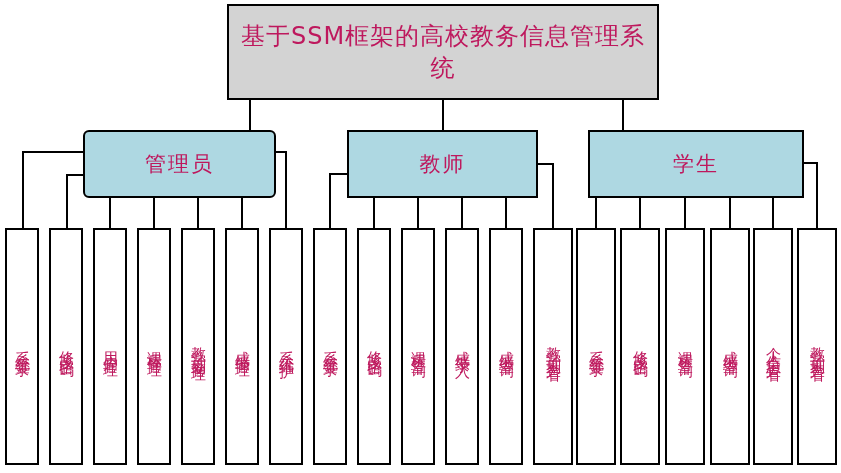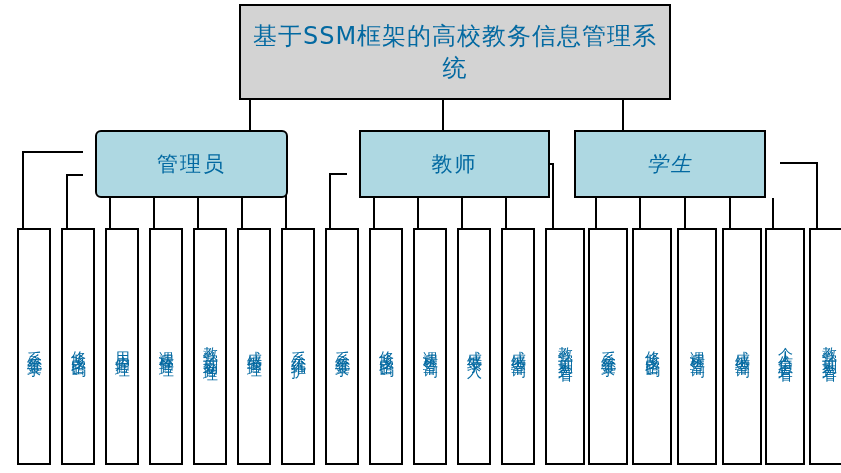--- a/index.html
+++ b/index.html
@@ -17,40 +17,39 @@
     width: 841px; height: 473px;
   }
   .node {
     position: absolute;
     box-sizing: border-box;
     border: 2px solid #000000;
     display: flex;
     align-items: center;
     justify-content: center;
     text-align: center;
-    color: #0369a1;
-    margin-left: 12px;
+    color: #be185d;
   }
   .root {
     left: 227px; top: 4px;
     width: 432px; height: 96px;
     background: #d3d3d3;
     font-size: 24px;
     letter-spacing: 1px;
   }
   .branch {
     top: 130px;
     height: 68px;
     background: #aed8e2;
     font-size: 21px;
     letter-spacing: 2px;
   }
   .branch-admin   { left: 83px;  width: 193px; border-radius: 6px; }
   .branch-teacher { left: 347px; width: 191px; }
-  .branch-student { left: 562px; width: 192px; font-style: italic; }
+  .branch-student { left: 588px; width: 216px; }
   .leaf {
     top: 228px;
     height: 237px;
     background: #ffffff;
   }
   .leaf span {
     writing-mode: vertical-rl;
     text-orientation: upright;
     font-size: 15px;
     letter-spacing: 4px;

